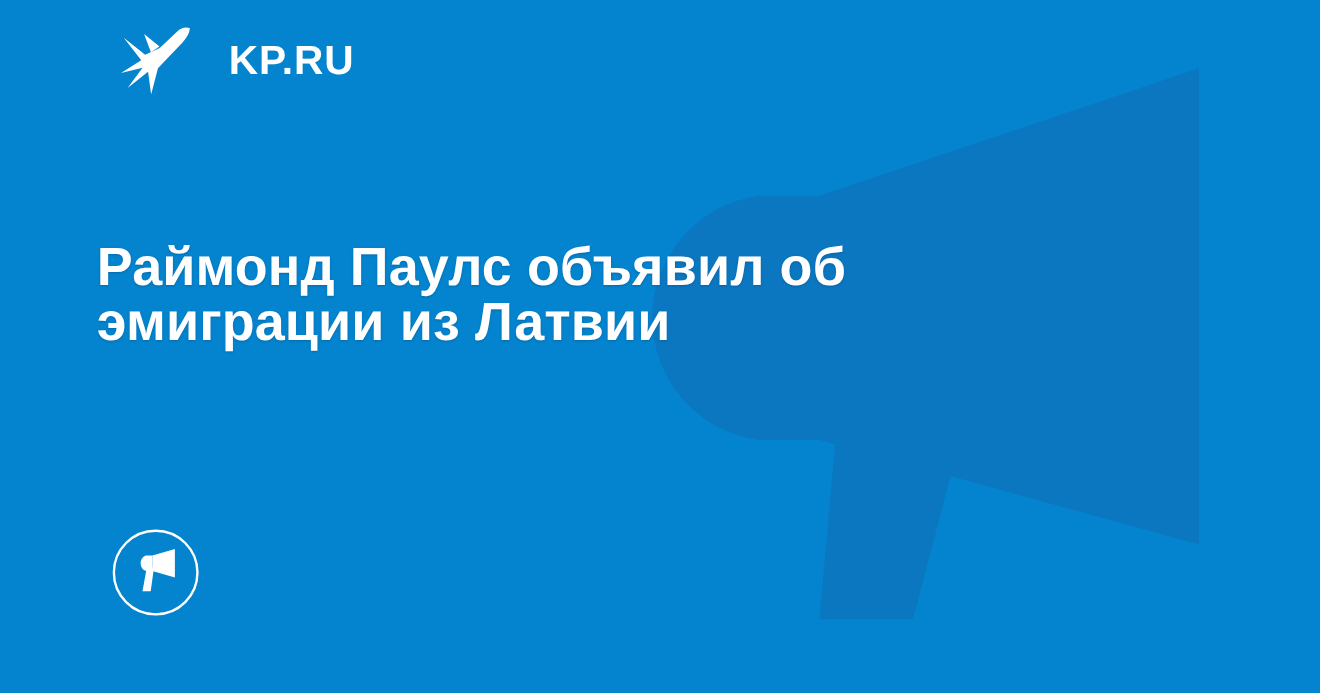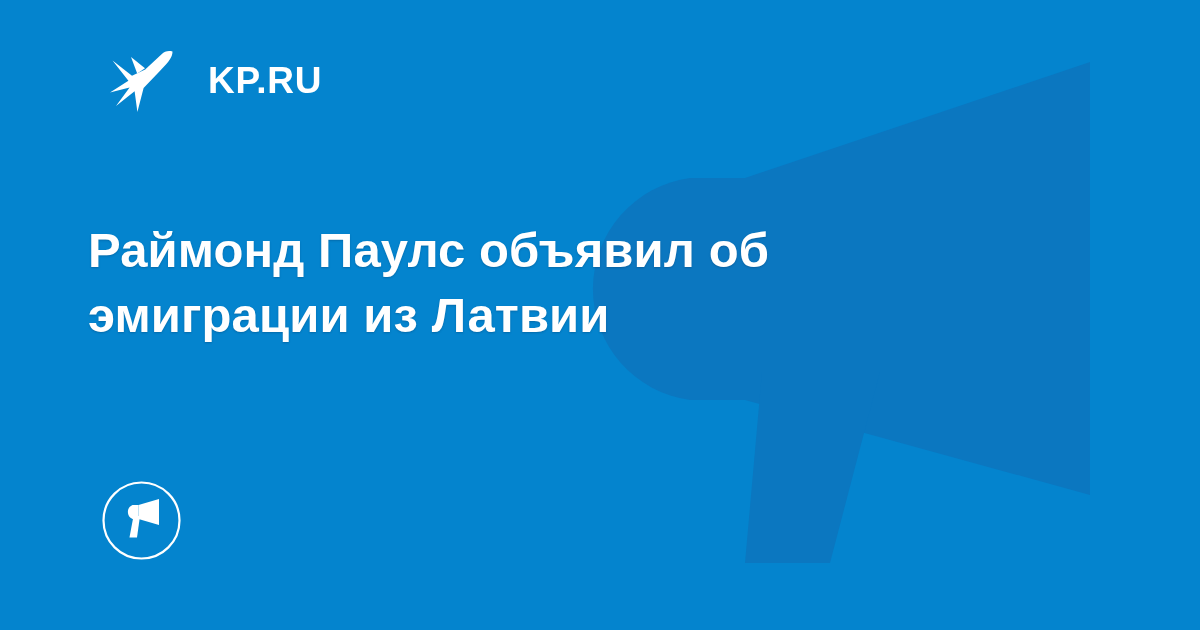--- a/index.html
+++ b/index.html
@@ -23,21 +23,21 @@
     left: 0;
     top: 0;
     width: 1200px;
     height: 630px;
     pointer-events: none;
   }
   
   #brand {
     position: absolute;
     left: 104px;
-    top: 42px;
+    top: 16px;
     display: flex;
     align-items: center;
     height: 76px;
   }
   #brand .bird {
     width: 76px;
     height: 76px;
     display: block;
     flex: 0 0 auto;
   }
@@ -53,21 +53,21 @@
   
   #headline {
     position: absolute;
     left: 88px;
     top: 218px;
     width: 760px;
     margin: 0;
     color: #ffffff;
     font-size: 49px;
     font-weight: bold;
-    line-height: 65px;
+    line-height: 50px;
     letter-spacing: 0.1px;
     text-shadow: 0 1px 2px rgba(0, 40, 80, 0.28);
   }
   
   #badge {
     position: absolute;
     left: 102px;
     top: 481px;
     width: 79px;
     height: 79px;

